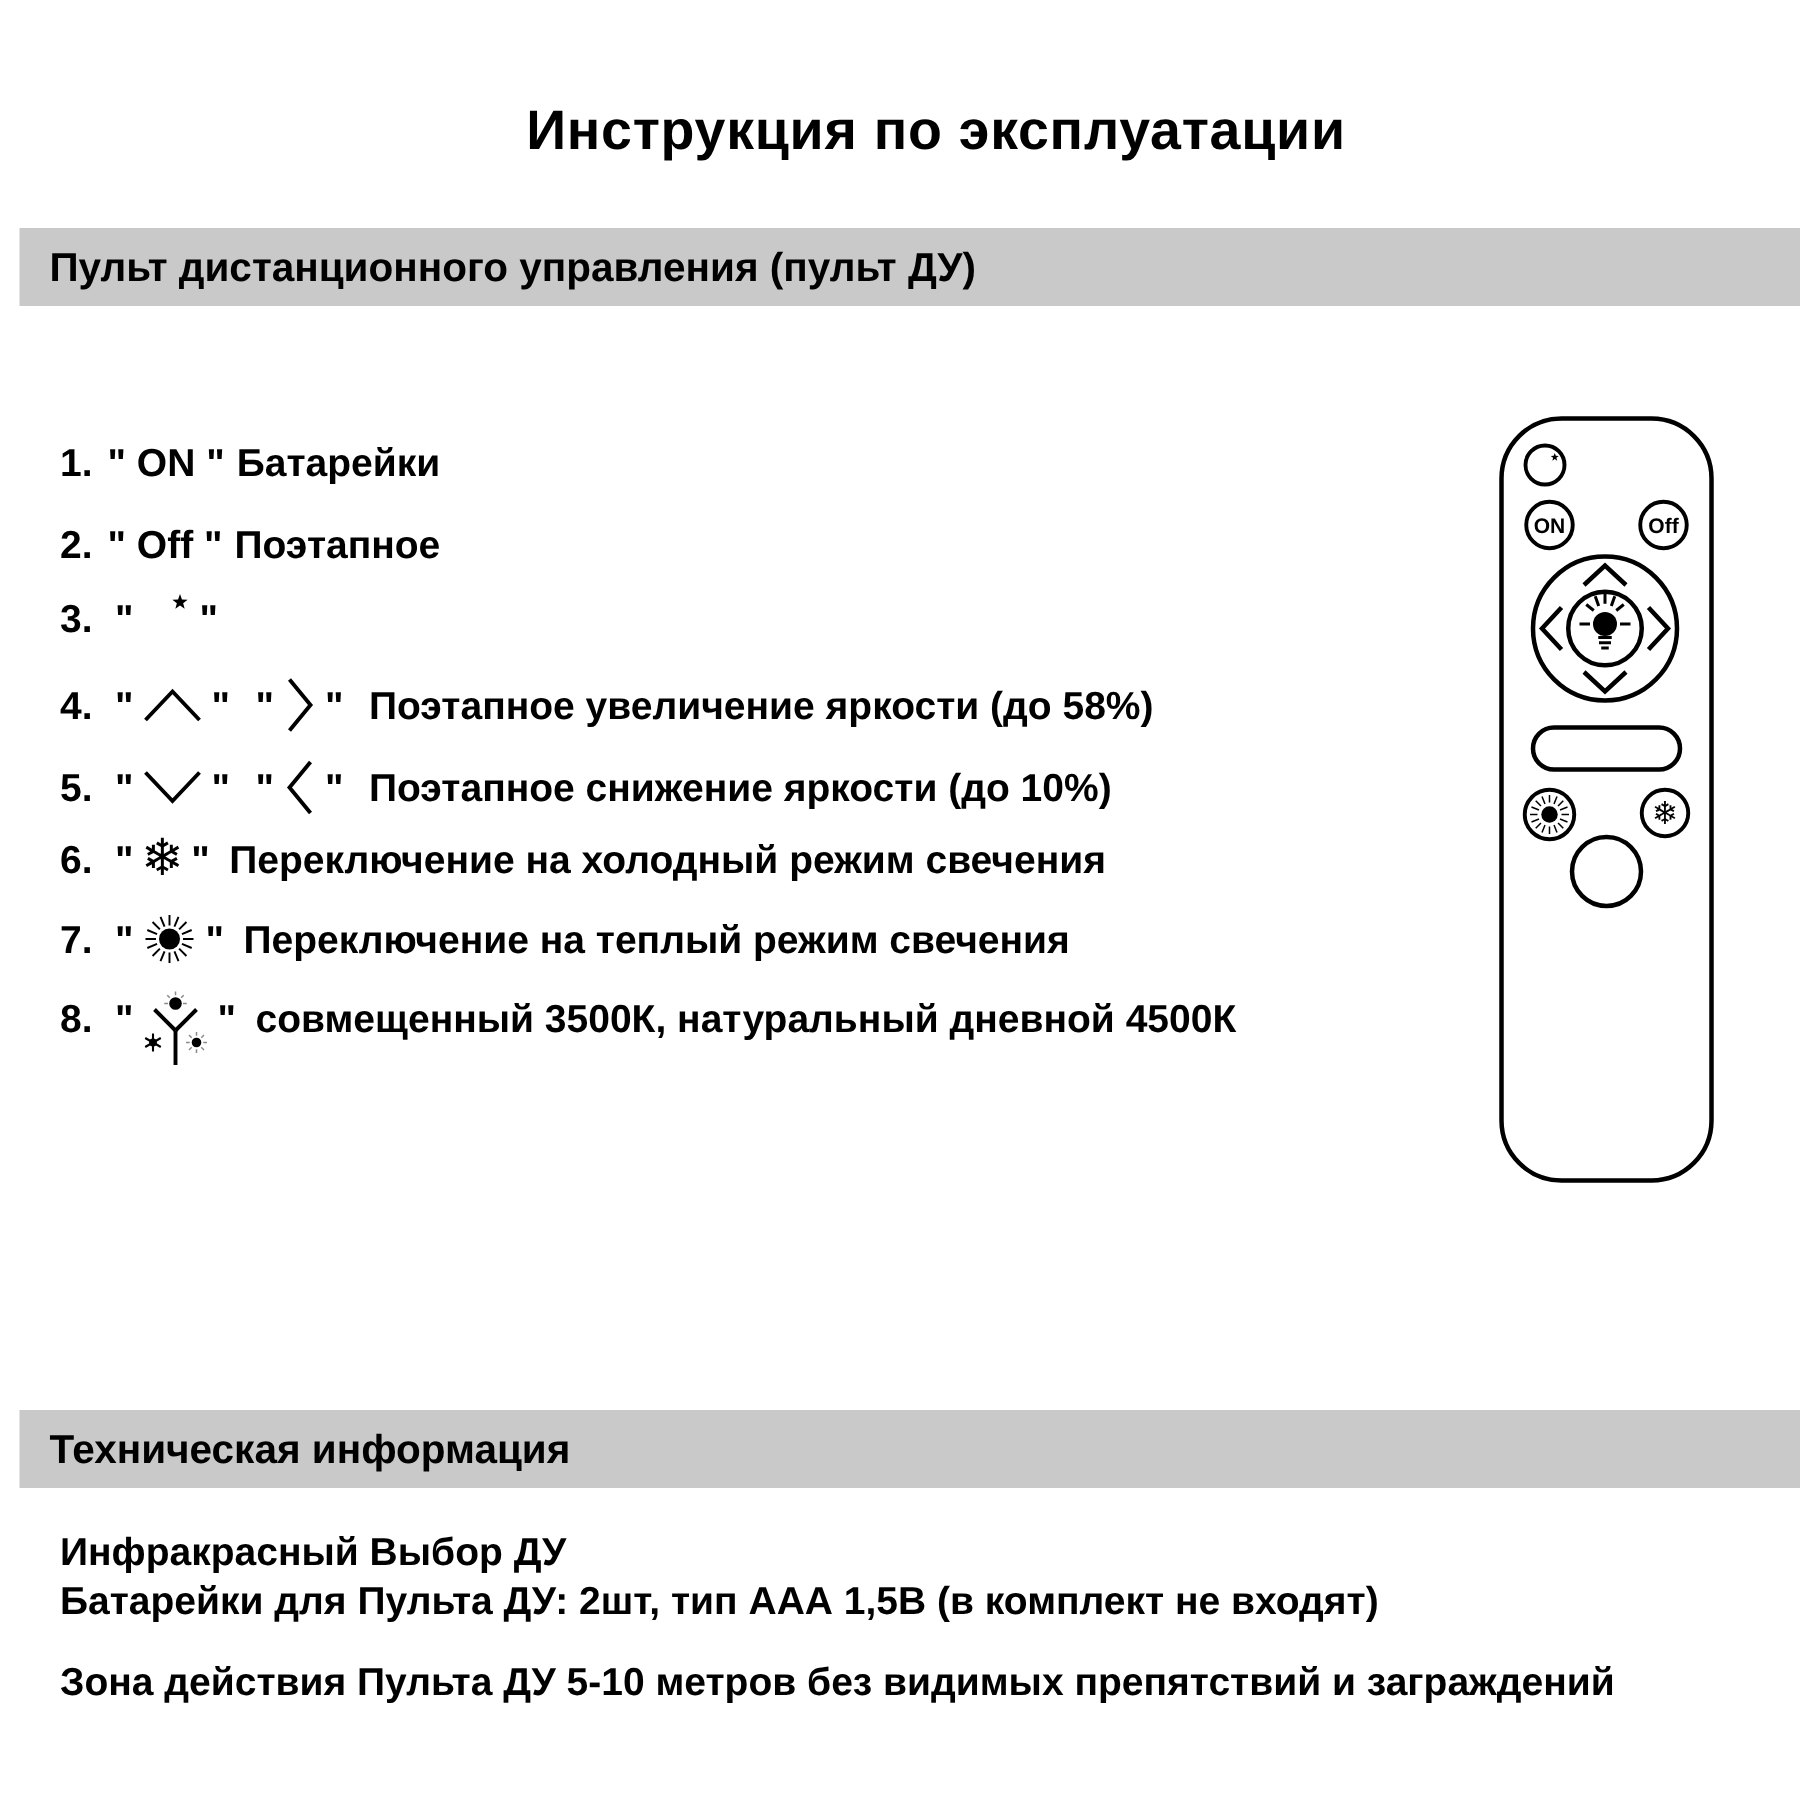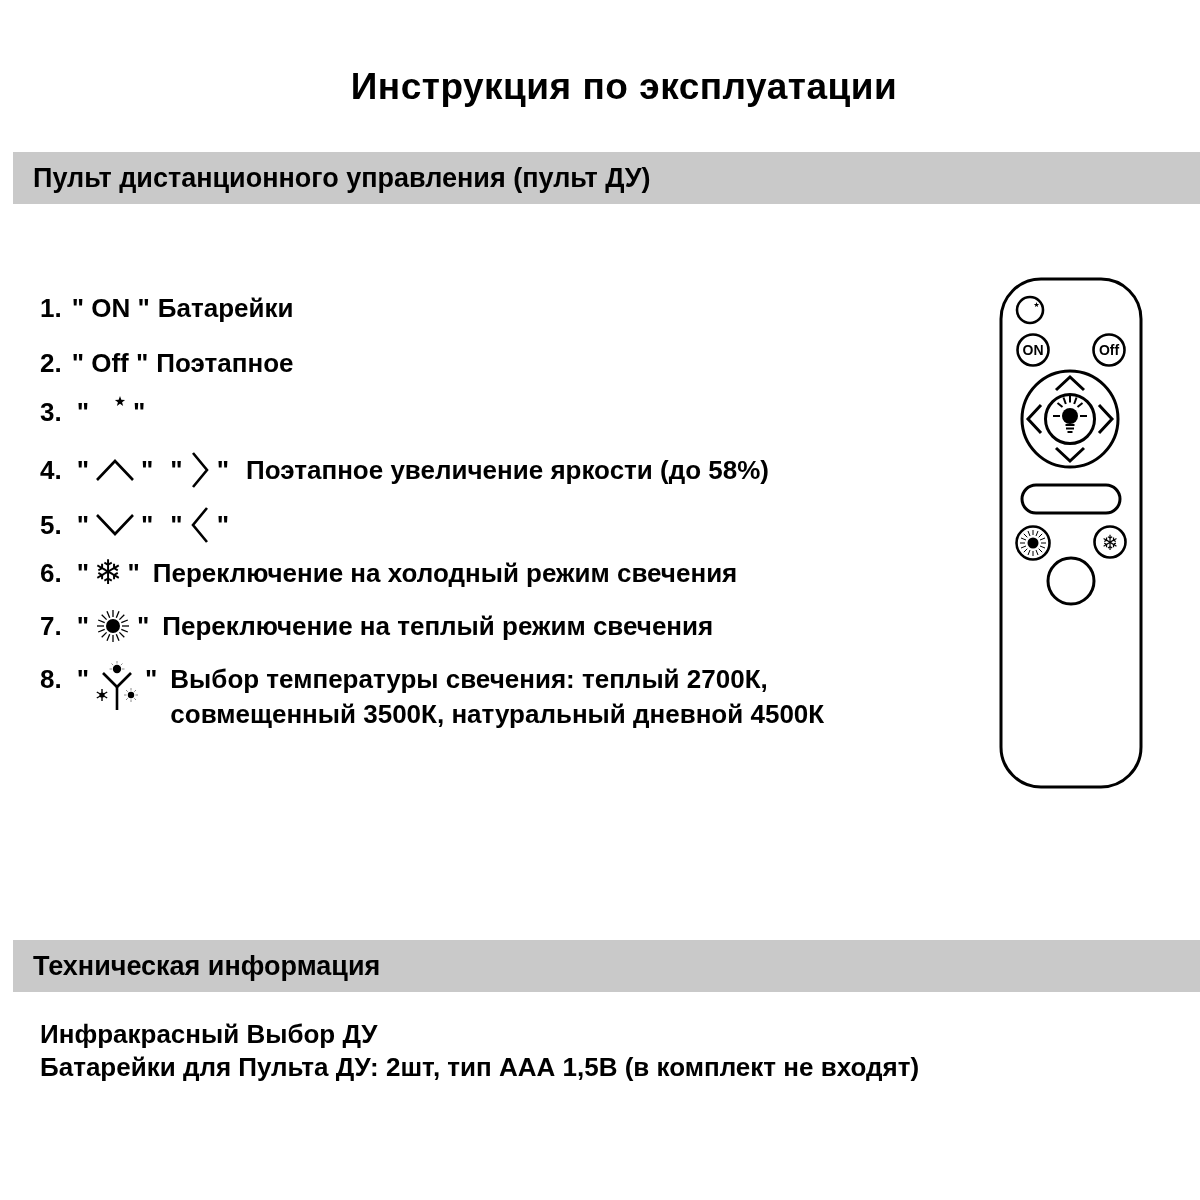--- a/index.html
+++ b/index.html
@@ -103,20 +103,21 @@
         </svg>
     </span>
     <span class="qt">"</span>
     <span class="qt gap">"</span>
     <span class="ic">
       <svg width="24" height="40" viewBox="0 0 24 40">
           <polyline points="19,3 5,20 19,37" fill="none" stroke="#000" stroke-width="2.6"></polyline>
         </svg>
     </span>
     <span class="qt">"</span>
+    <span class="lbl gap">Поэтапное снижение яркости (до 10%)</span>
   </div>
 
   <div class="row" style="top:553px">
     <span class="num">6.</span>
     <span class="qt">"</span>
     <span class="ic snow">❄</span>
     <span class="qt">"</span>
     <span class="lbl">Переключение на холодный режим свечения</span>
   </div>
 
@@ -182,21 +183,20 @@
             <line x1="44" y1="35" x2="41.5" y2="35"></line>
           <line x1="32" y1="30" x2="33.8" y2="31.8"></line>
             <line x1="42" y1="30" x2="40.2" y2="31.8"></line>
           <line x1="32" y1="40" x2="33.8" y2="38.2"></line>
             <line x1="42" y1="40" x2="40.2" y2="38.2"></line>
         </g>
       </svg>
     </span>
     <span class="qt">"</span>
     <span class="lbl lbl2">
-      <span class="l1">Выбор температуры свечения: теплый 2700К,</span>
       <span class="l1">совмещенный 3500К, натуральный дневной 4500К</span>
     </span>
   </div>
 
   <svg class="remote" width="150" height="518" viewBox="0 0 150 518">
     <rect x="4" y="4" width="140" height="508" rx="40" fill="#fff" stroke="#000" stroke-width="3"></rect>
 
     <g>
       <circle cx="33" cy="35" r="13" fill="none" stroke="#000" stroke-width="2.6"></circle>
       <path d="M 36.5 27.5 A 7.2 7.2 0 1 0 36.5 42.5 A 5.7 5.7 0 1 1 36.5 27.5 Z" fill="#000"></path>
@@ -270,14 +270,15 @@
 
     <circle cx="74" cy="306" r="23" fill="none" stroke="#000" stroke-width="3"></circle>
   </svg>
 
   <div class="bar bar2">
     <span>Техническая информация</span>
   </div>
 
   <div class="tech-line" style="top:1019px">Инфракрасный Выбор ДУ</div>
   <div class="tech-line" style="top:1052px">Батарейки для Пульта ДУ: 2шт, тип ААА 1,5В (в комплект не входят)</div>
+  <div class="tech-line" style="top:1106px">Зона действия Пульта ДУ 5-10 метров без видимых препятствий и заграждений</div>
 
 </div>
 
 </body></html>

